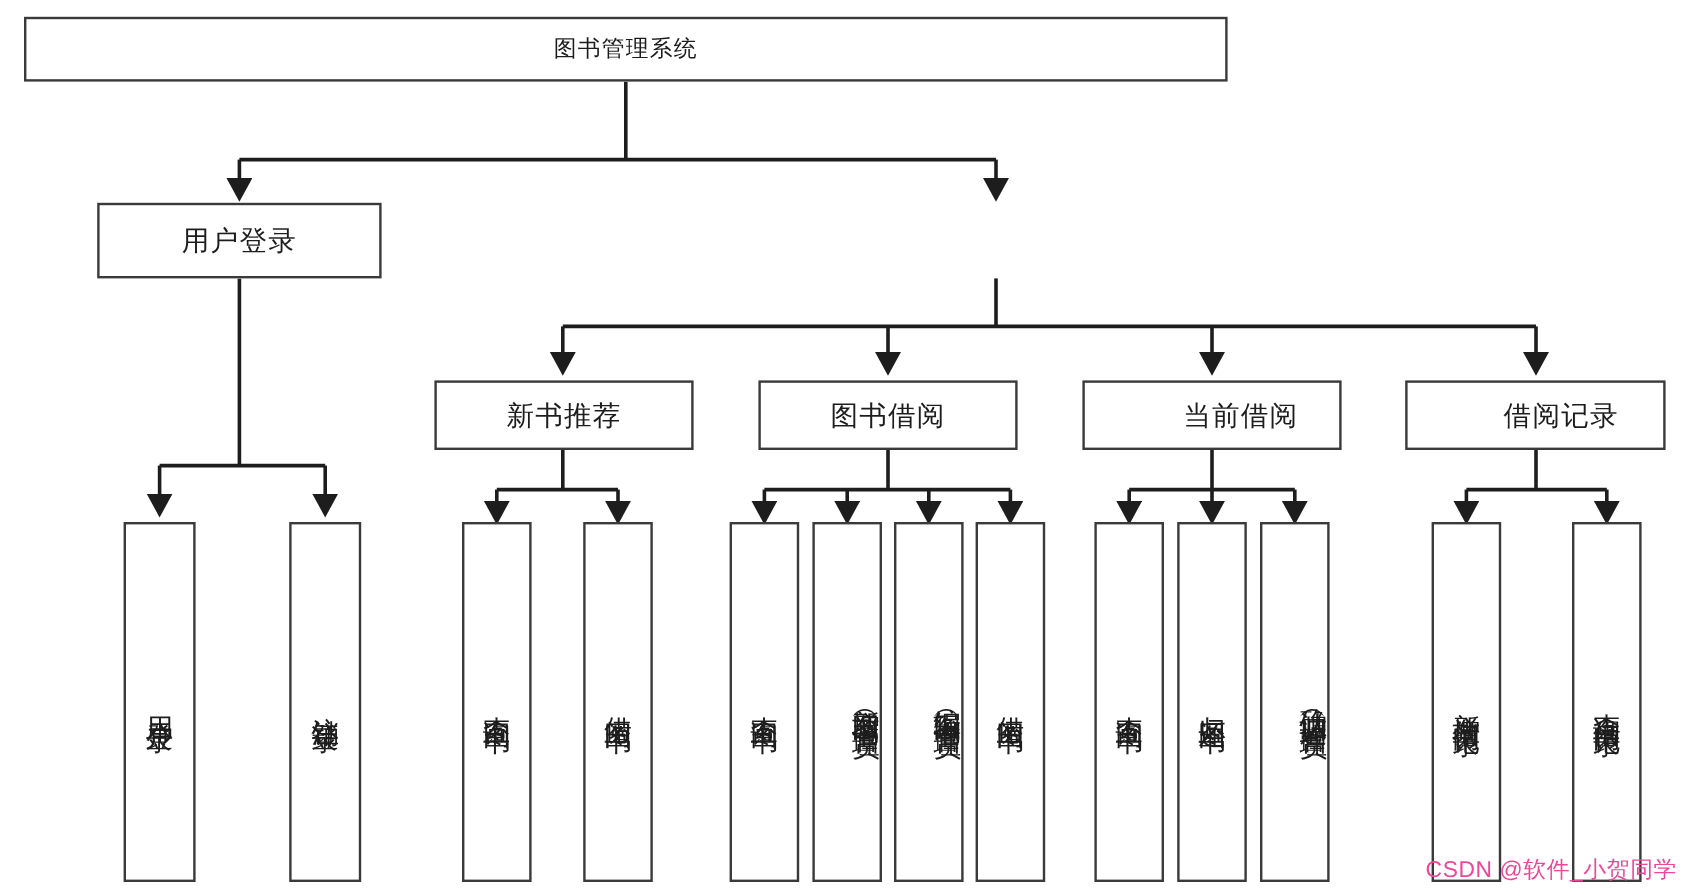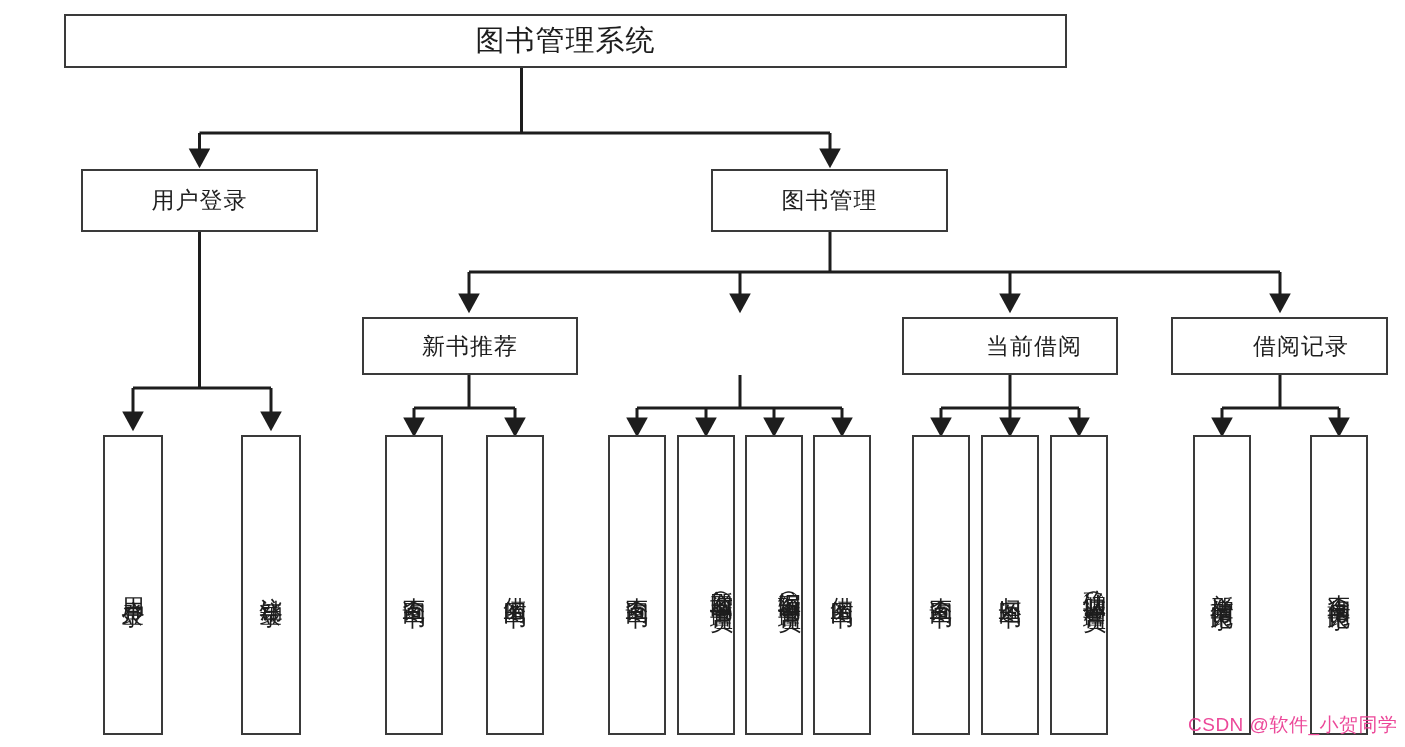--- a/index.html
+++ b/index.html
@@ -44,22 +44,21 @@
     text-orientation: upright;
     font-size: 23px;
     letter-spacing: 3px;
     line-height: 1;
     padding: 6px 0;
   }
   .node.v.top {
     align-items: flex-start;
   }
   .node.title {
-    font-size: 29px;
-    margin-left: 44px;
+    font-size: 19px;
   }
   .watermark {
     position: absolute;
     left: 1188px;
     top: 712px;
     font-size: 19px;
     color: #ec4899;
     white-space: nowrap;
     letter-spacing: 0.5px;
   }
@@ -115,23 +114,23 @@
       <path d="M1280,375 L1280,408"></path>
       <path d="M1222,408 L1339,408"></path>
       <path d="M1222,408 L1222,424" marker-end="url(#arrow)"></path>
       <path d="M1339,408 L1339,424" marker-end="url(#arrow)"></path>
     </g>
   </svg>
 
   <div class="node h title" style="left:20px; top:14px; width:1003px; height:54px;">图书管理系统</div>
 
   <div class="node h" style="left:81px; top:169px; width:237px; height:63px;">用户登录</div>
-  <div class="node h" style="left:711px; top:169px; width:237px; height:63px;">图书管理</div>
 
   <div class="node h" style="left:362px; top:317px; width:216px; height:58px;">新书推荐</div>
+  <div class="node h" style="left:632px; top:317px; width:216px; height:58px;">图书借阅</div>
   <div class="node h" style="left:902px; top:317px; width:216px; height:58px;padding-left:48px;">当前借阅</div>
   <div class="node h" style="left:1171px; top:317px; width:217px; height:58px;padding-left:43px;">借阅记录</div>
 
   <div class="node v" style="left:103px; top:435px; width:60px; height:300px;">用户登录</div>
   <div class="node v" style="left:241px; top:435px; width:60px; height:300px;">注销登录</div>
 
   <div class="node v" style="left:385px; top:435px; width:58px; height:300px;">查询图书</div>
   <div class="node v" style="left:486px; top:435px; width:58px; height:300px;">借阅图书</div>
 
   <div class="node v" style="left:608px; top:435px; width:58px; height:300px;">查询图书</div>

